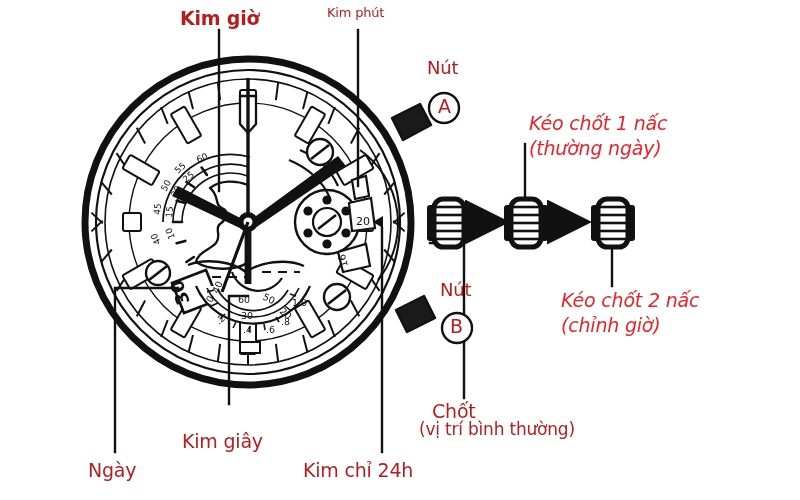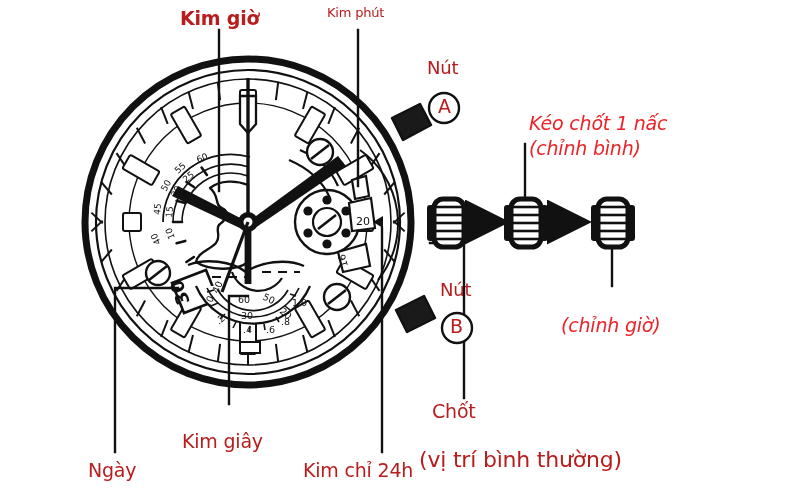--- a/index.html
+++ b/index.html
@@ -25,21 +25,21 @@
   .lbl.red{color:#ec2227;font-style:italic;}
 
   .l-kimgio   {left:180px; top:8px;  font-size:19px;}
   .l-kimphut  {left:327px; top:6px;  font-size:13px;}
   .l-nut-a-t  {left:427px; top:58px; font-size:18px;}
   .l-nut-b-t  {left:440px; top:280px;font-size:18px;}
   .l-ngay     {left:88px;  top:460px;font-size:19px;}
   .l-kimgiay  {left:182px; top:411px;font-size:19px;margin-top:20px;}
   .l-kim24    {left:303px; top:460px;font-size:19px;}
   .l-chot     {left:432px; top:401px;font-size:19px;}
-  .l-chot2    {left:419px; top:448px;font-size:22px;}
+  .l-chot2    {left:419px; top:420px;font-size:17px;}
   .l-red1     {left:529px; top:113px;font-size:19px;}
   .l-red1b    {left:529px; top:138px;font-size:19px;}
   .l-red2     {left:561px; top:290px;font-size:19px;}
   .l-red2b    {left:561px; top:315px;font-size:19px;}
 </style>
 </head>
 <body>
 
 <div id="stage">
 
@@ -335,16 +335,17 @@
   <div class="lbl" style="left:450px;top:316px;font-size:19px;">B</div>
 
   <div class="lbl l-ngay">Ngày</div>
   <div class="lbl l-kimgiay">Kim giây</div>
   <div class="lbl l-kim24">Kim chỉ 24h</div>
 
   <div class="lbl l-chot">Chốt</div>
   <div class="lbl l-chot2">(vị trí bình thường)</div>
 
   <div class="lbl red l-red1">Kéo chốt 1 nấc</div>
-  <div class="lbl red l-red1b">(chỉnh bình)</div>
-
+  <div class="lbl red l-red1b">(thường ngày)</div>
+
+  <div class="lbl red l-red2">Kéo chốt 2 nấc</div>
   <div class="lbl red l-red2b">(chỉnh giờ)</div>
 </div>
 
 </body></html>

